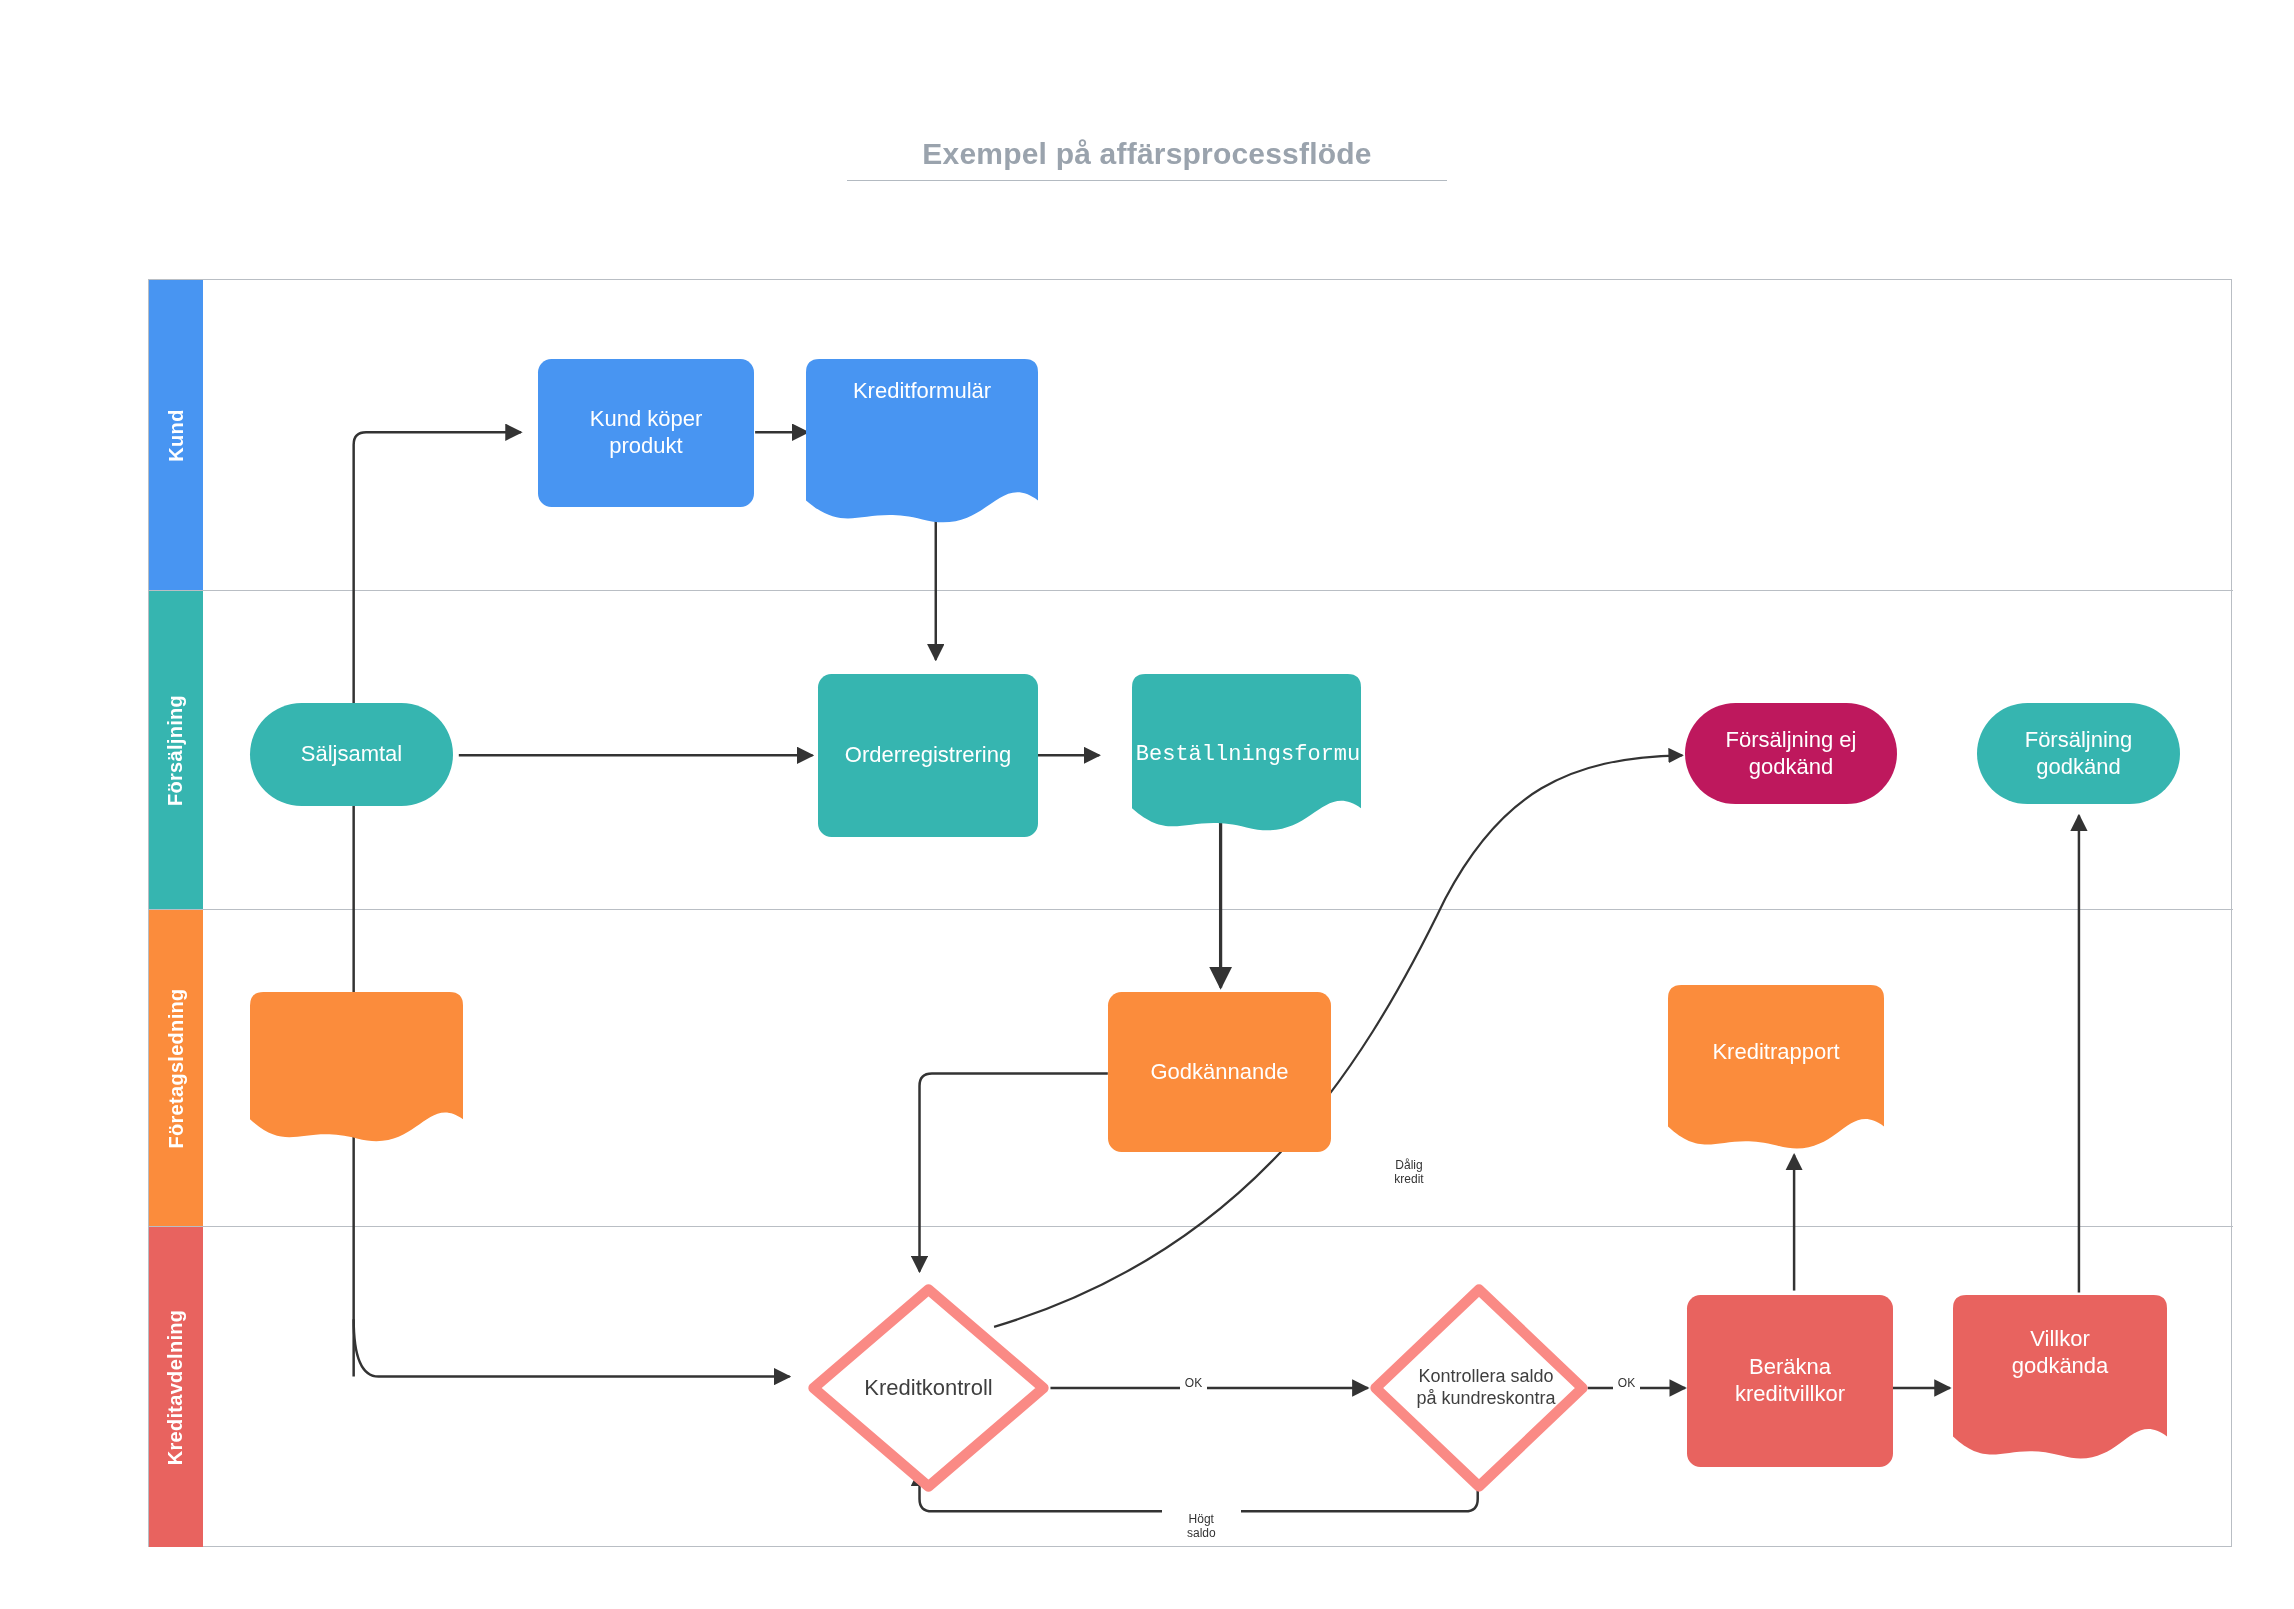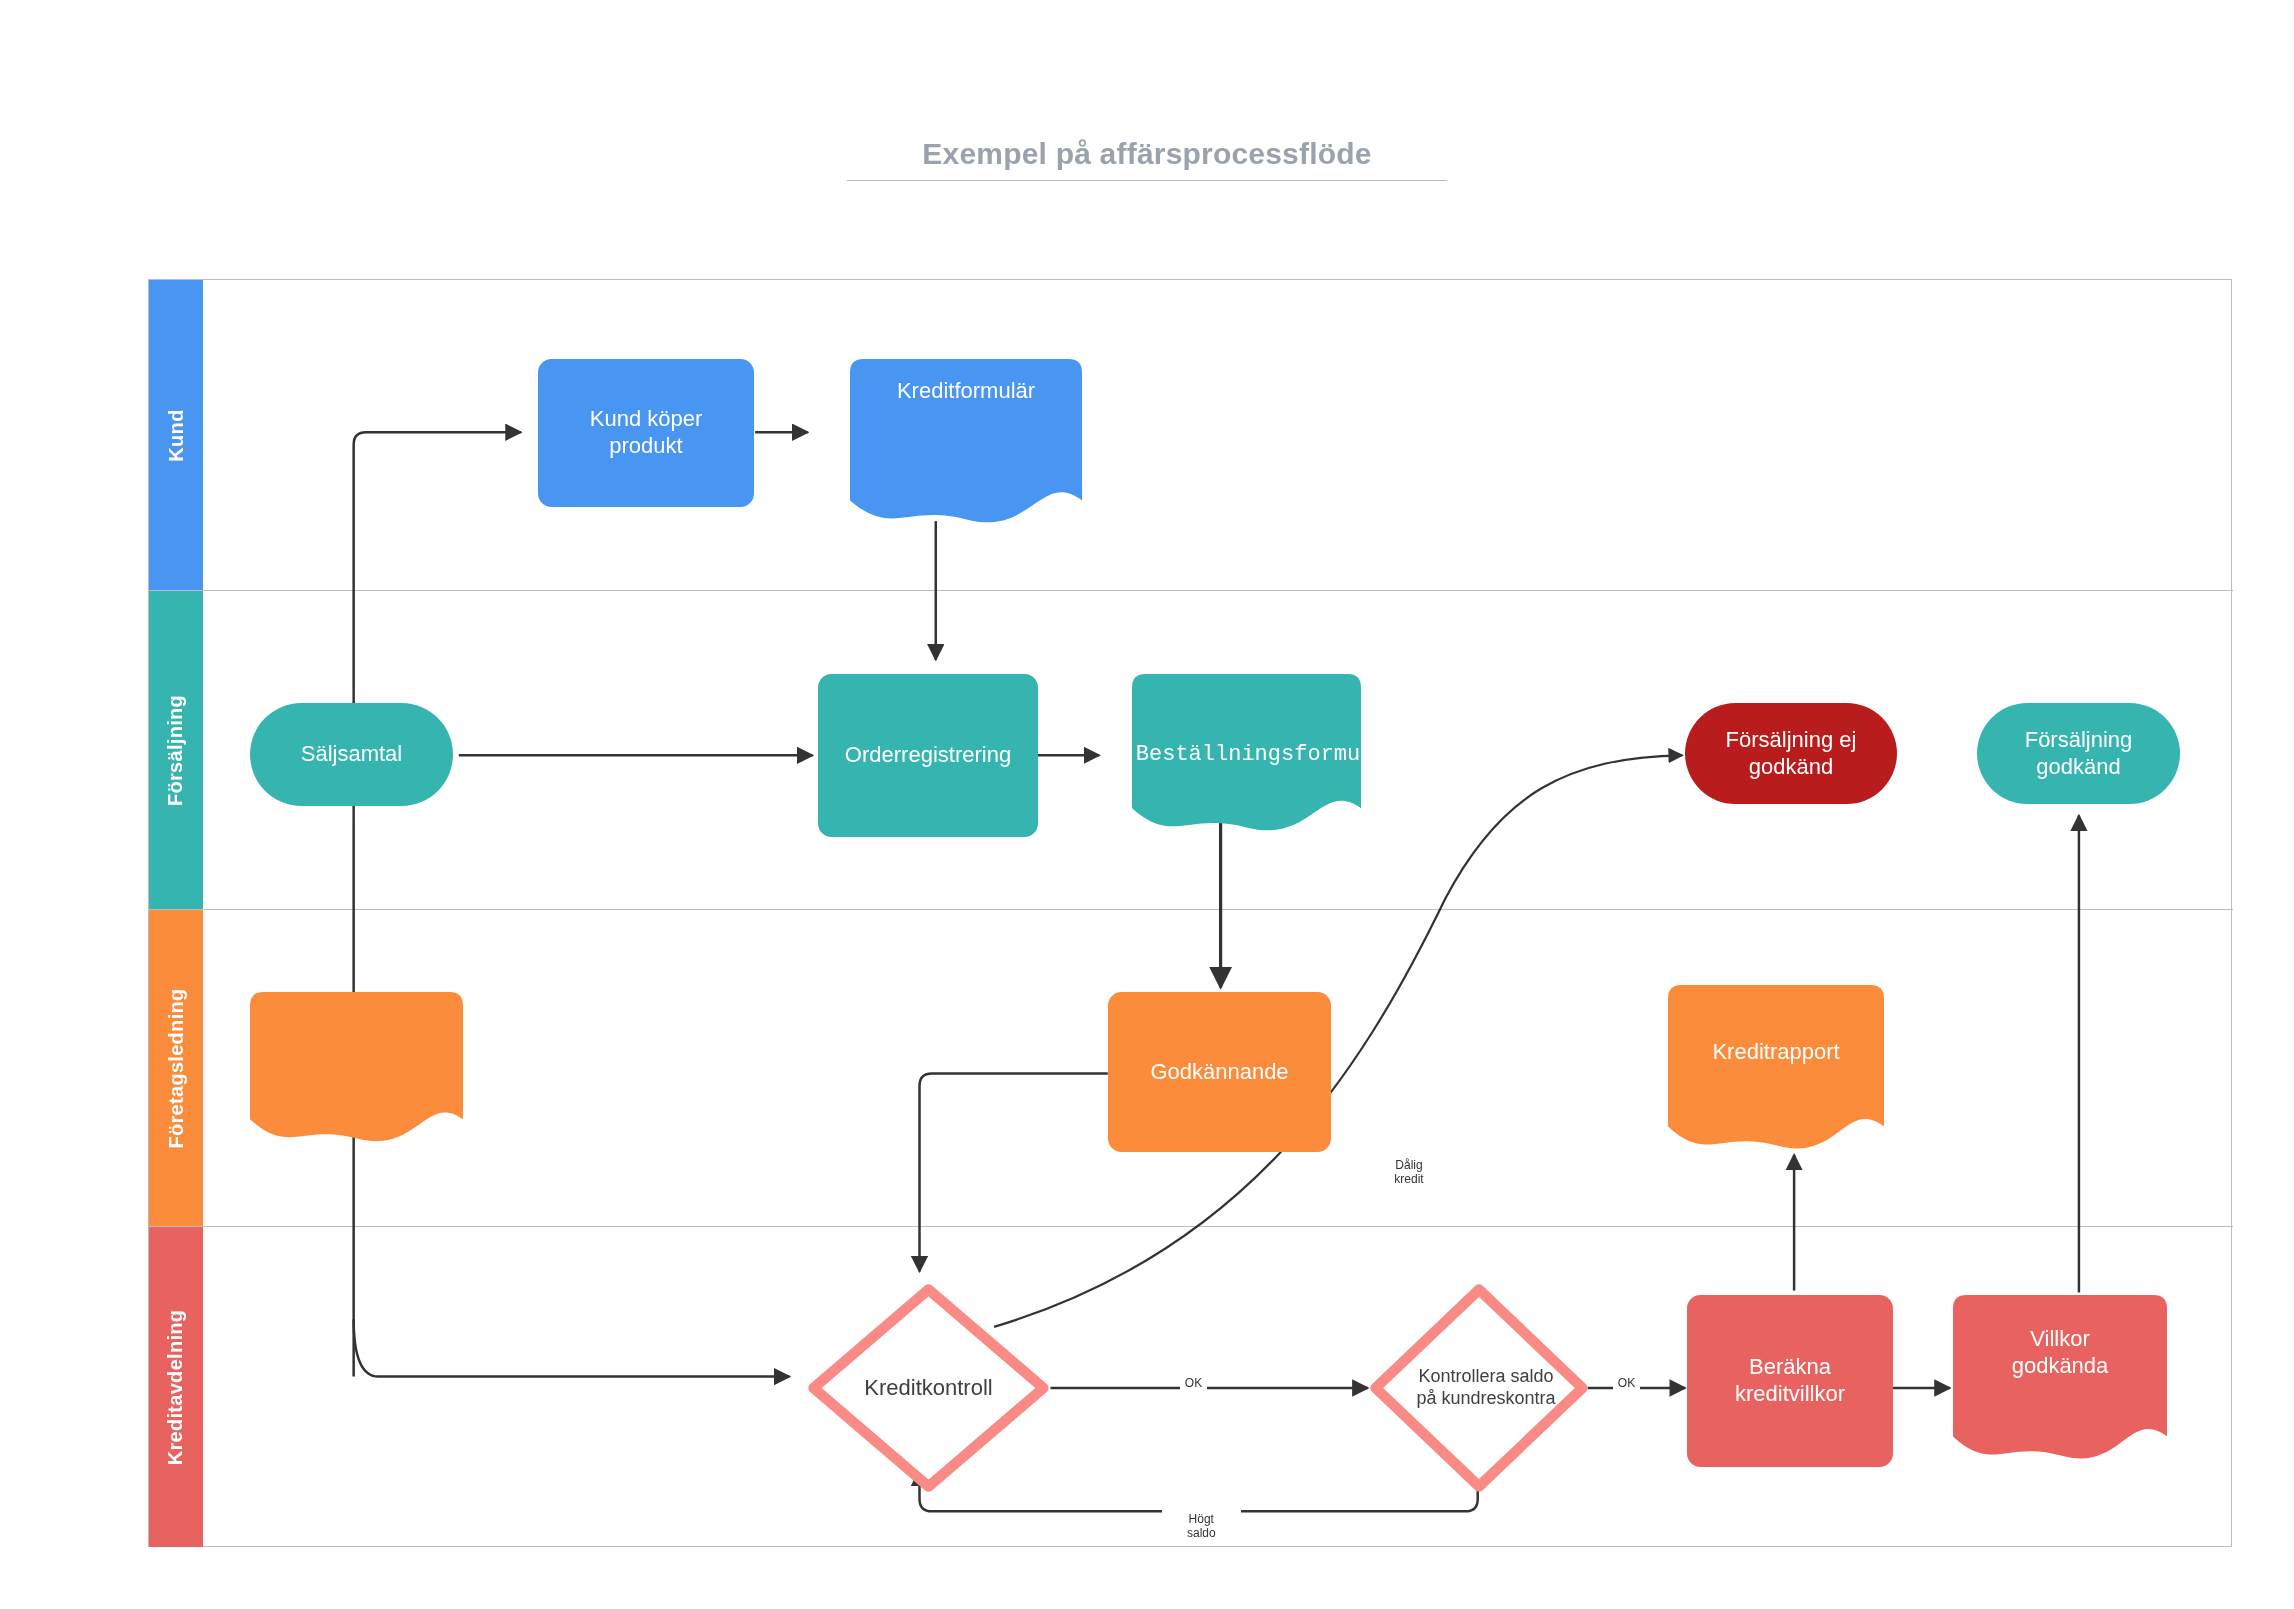--- a/index.html
+++ b/index.html
@@ -125,21 +125,21 @@
     <path d="M 1546 1556 L 1546 1568 Q 1546 1581 1533 1581 L 1286 1581"></path>
     <path d="M 1216 1581 L 975 1581 Q 962 1581 962 1568 L 962 1538" marker-end="url(#arrow)"></path>
   </g>
 </svg>
 
 <div class="node process" style="left:538px;top:359px;width:216px;height:148px;background:#4895f2;">
   <span style="white-space: pre-line;">Kund köper
 produkt</span>
 </div>
 
-<div class="node doc" style="left:850px;top:359px;width:232px;height:171px;">
+<div class="node doc" style="left:806px;top:359px;width:232px;height:171px;">
   <svg class="doc-svg" viewBox="0 0 243 179" preserveAspectRatio="none">
     <path d="M0,14 Q0,0 14,0 L229,0 Q243,0 243,14 L243,148
              C200,116 190,186 122,168 C60,152 44,186 0,148 Z" fill="#4895f2"></path>
   </svg>
   <span class="doc-label" style="align-self:flex-start;margin-top:19px;">Kreditformulär</span>
 </div>
 
 <div class="node terminator" style="left:250px;top:703px;width:203px;height:103px;background:#36b5b0;">
   <span>Säljsamtal</span>
 </div>
@@ -149,21 +149,21 @@
 </div>
 
 <div class="node doc" style="left:1132px;top:674px;width:229px;height:163px;font-family:Liberation Mono, monospace;">
   <svg class="doc-svg" viewBox="0 0 240 170" preserveAspectRatio="none">
     <path d="M0,14 Q0,0 14,0 L226,0 Q240,0 240,14 L240,140
              C198,110 188,178 120,160 C58,144 43,178 0,140 Z" fill="#36b5b0"></path>
   </svg>
   <span class="doc-label">Beställningsformulär</span>
 </div>
 
-<div class="node terminator" style="left:1685px;top:703px;width:212px;height:101px;background:#b91c1c;">
+<div class="node terminator" style="left:1685px;top:703px;width:212px;height:101px;background:#be185d;">
   <span style="white-space: pre-line;">Försäljning ej
 godkänd</span>
 </div>
 
 <div class="node terminator" style="left:1977px;top:703px;width:203px;height:101px;background:#36b5b0;">
   <span style="white-space: pre-line;">Försäljning
 godkänd</span>
 </div>
 
 <div class="node doc" style="left:250px;top:992px;width:213px;height:156px;">

